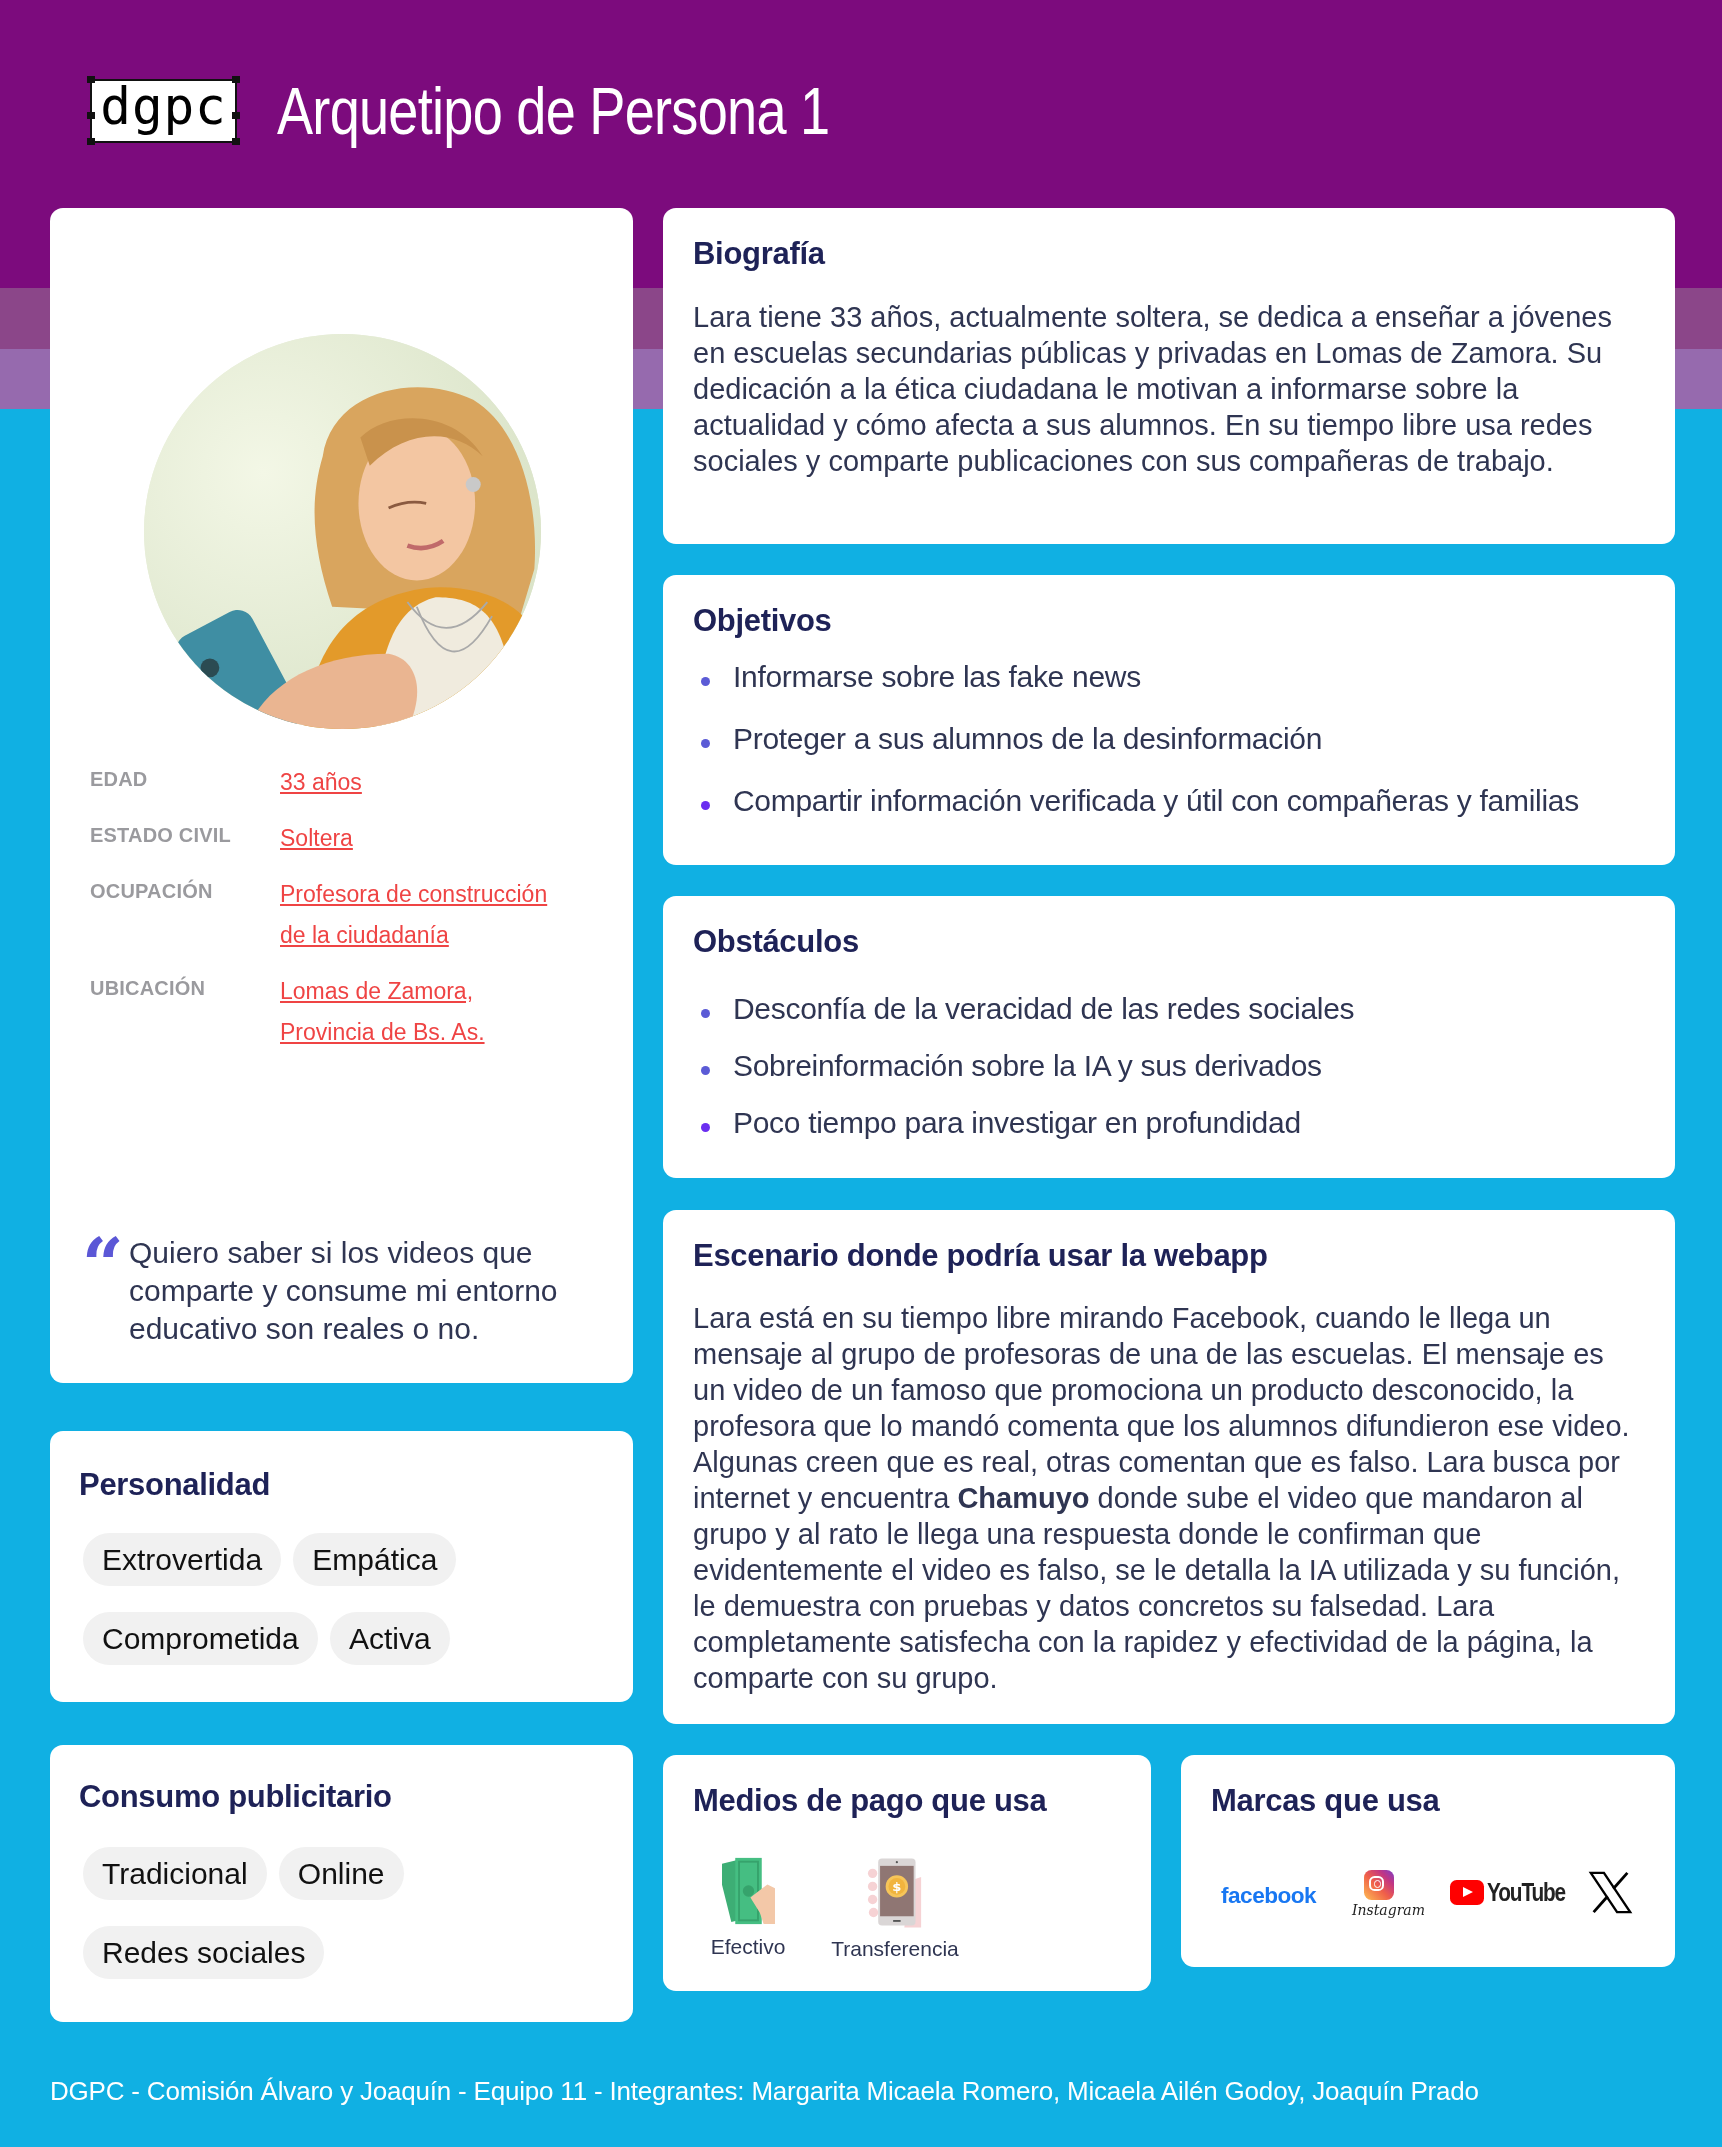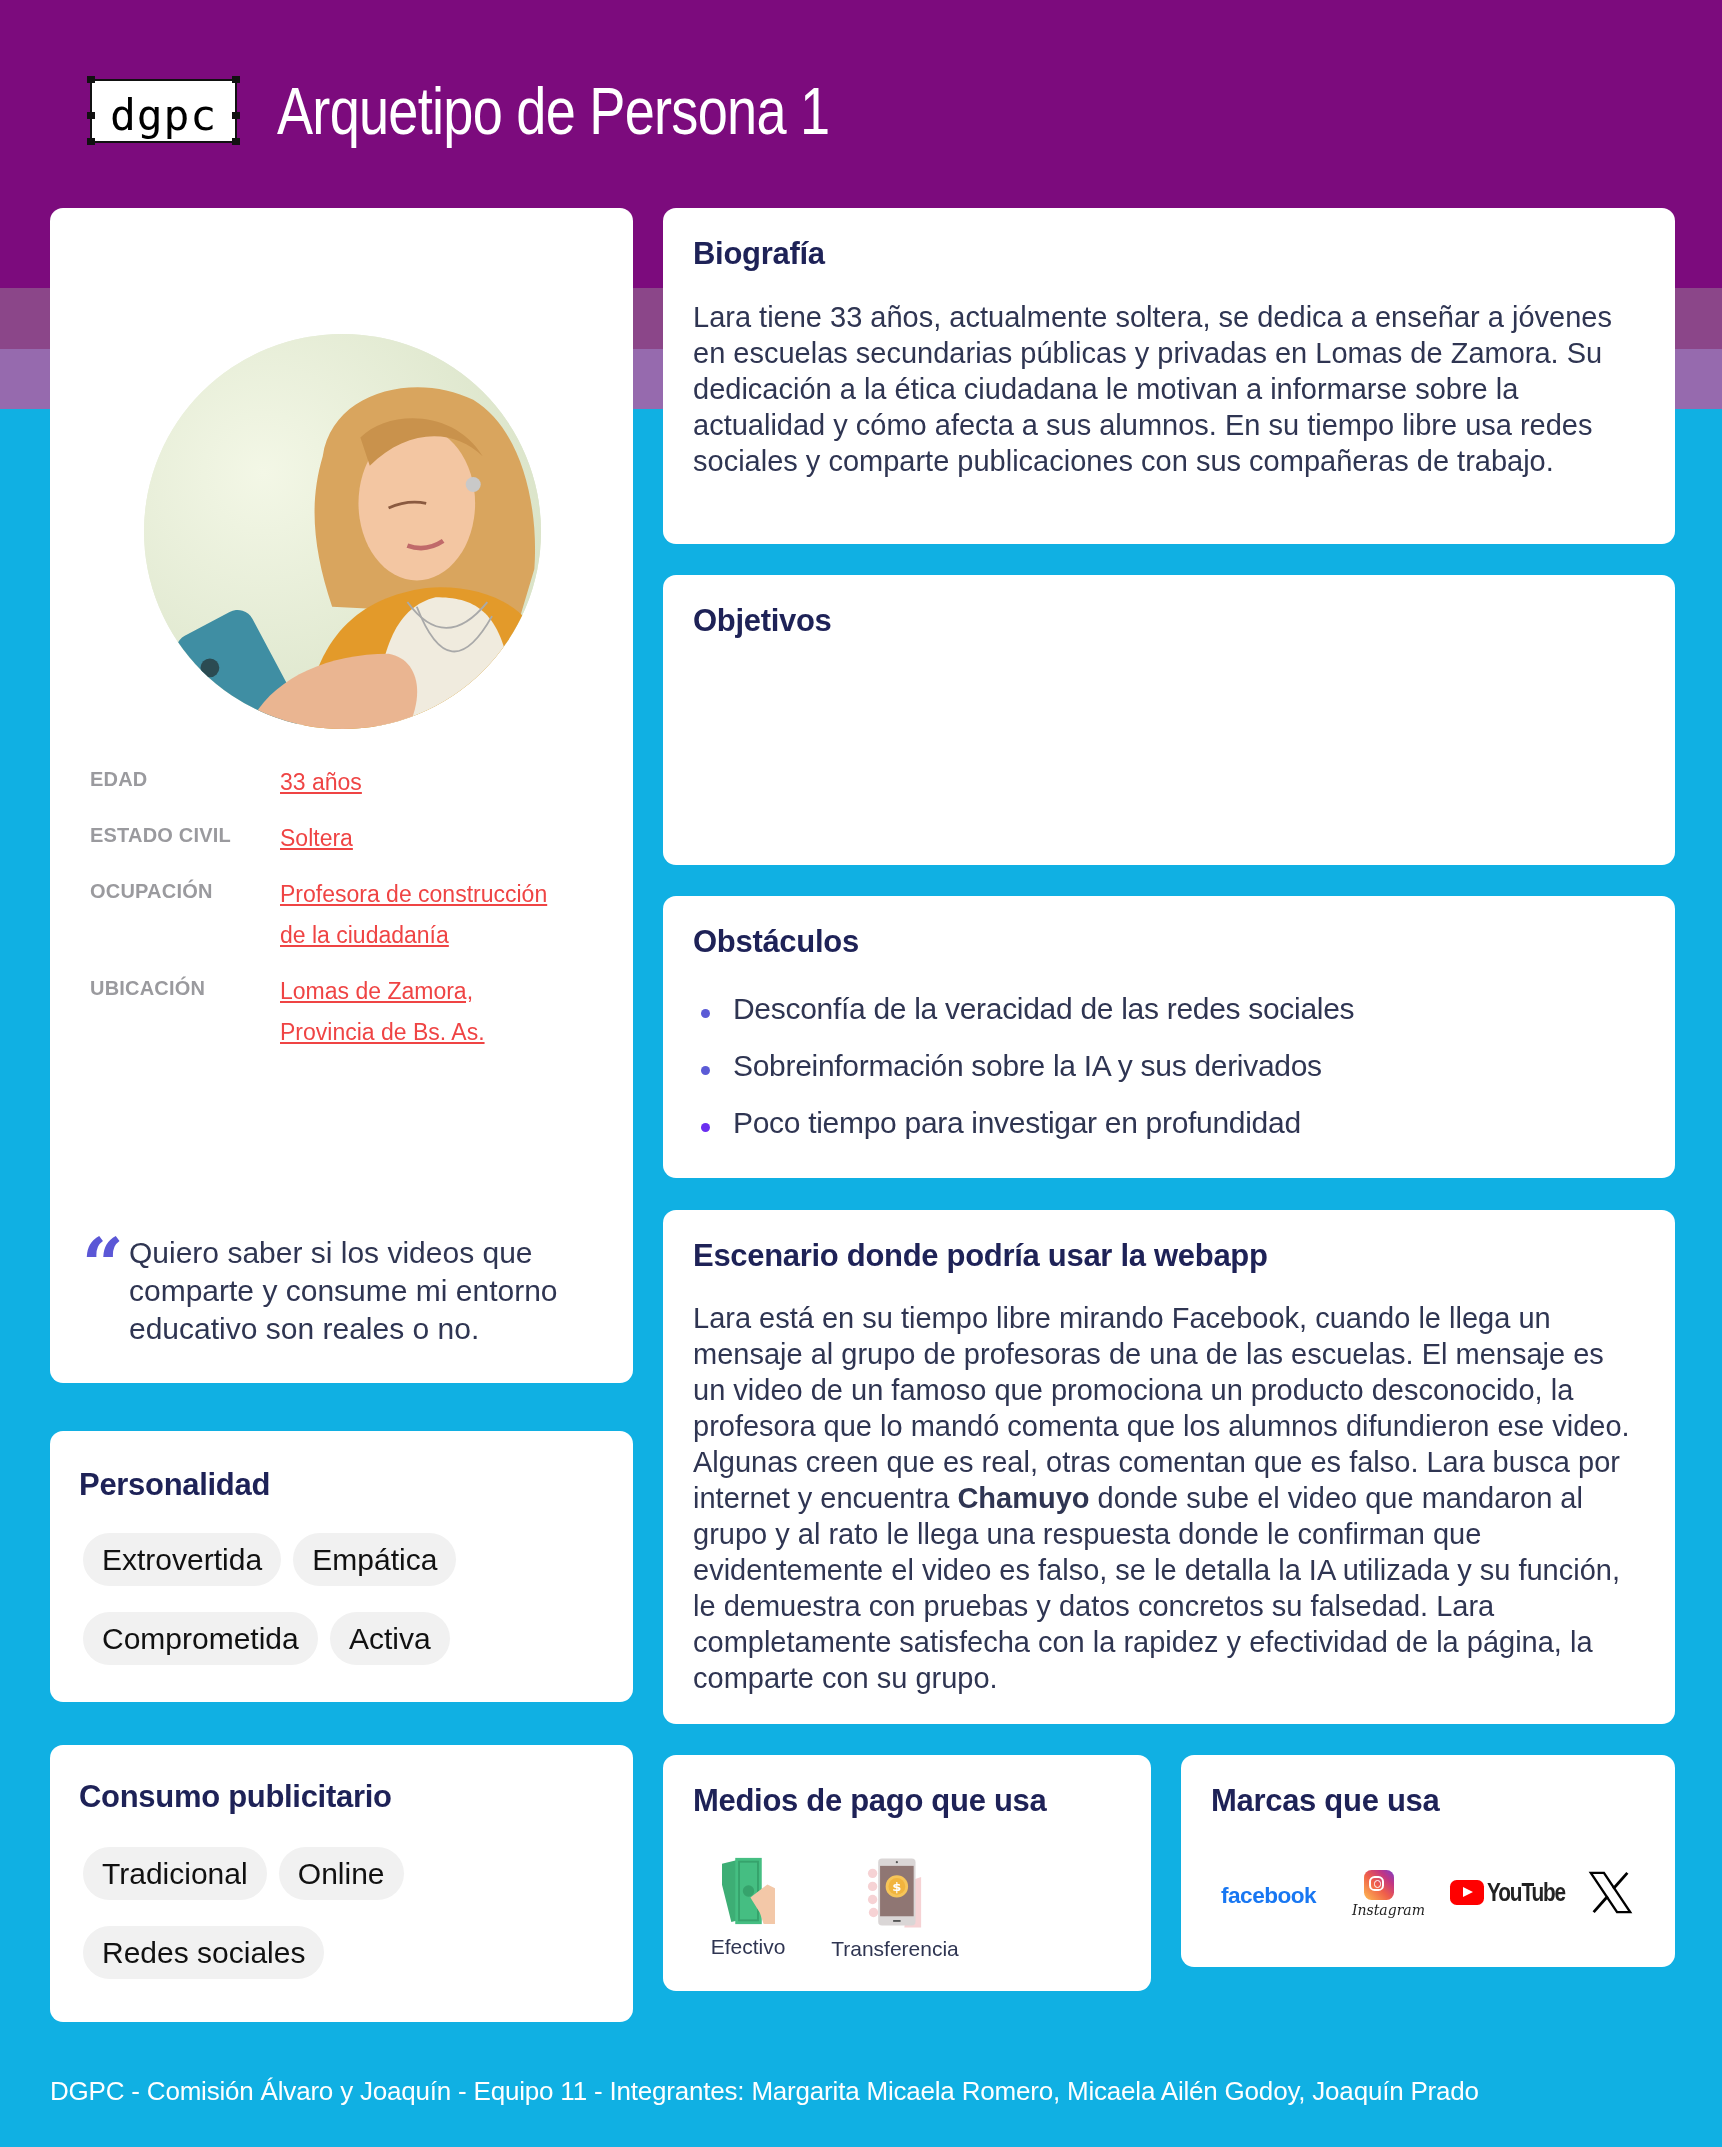--- a/index.html
+++ b/index.html
@@ -10,22 +10,22 @@
     background: #10b0e3;
     color: #2f3552;
   }
   .bg-purple { position: absolute; left: 0; top: 0; width: 1722px; height: 288px; background: #7c0b7d; }
   .bg-band1 { position: absolute; left: 0; top: 288px; width: 1722px; height: 61px; background: #8b4689; }
   .bg-band2 { position: absolute; left: 0; top: 349px; width: 1722px; height: 60px; background: #966aae; }
 
   .header { position: absolute; left: 90px; top: 72px; height: 77px; display: flex; align-items: center; }
   .logo {
     width: 147px; height: 64px; background: #fff; border: 2.8px solid #111;
-    position: relative; display: flex; align-items: flex-end; justify-content: center;
-    font-family: "DejaVu Sans Mono", monospace; font-size: 43px; color: #000; letter-spacing: 0.9px;
+    position: relative; display: flex; align-items: center; justify-content: center;
+    font-family: "DejaVu Sans Mono", monospace; font-size: 51px; color: #000; letter-spacing: 0.9px;
     line-height: 1;
   }
   .logo .h { position: absolute; width: 7.5px; height: 7.5px; background: #111; }
   .logo .h.tl { left: -4.7px; top: -4.7px; } .logo .h.tr { right: -4.7px; top: -4.7px; }
   .logo .h.bl { left: -4.7px; bottom: -4.7px; } .logo .h.br { right: -4.7px; bottom: -4.7px; }
   .logo .h.ml { left: -4.7px; top: 31px; } .logo .h.mr { right: -4.7px; top: 31px; }
   .logo-text { position: relative; top: -3.8px; }
   .title {
     margin-left: 40px; color: #fff; font-family: "Liberation Sans Narrow", "Liberation Sans", sans-serif;
     font-size: 66px; font-weight: 400; letter-spacing: -0.9px; transform: scaleX(0.82); transform-origin: left center;
@@ -187,20 +187,25 @@
   </div>
 </div>
 
 <div class="card rcard bio">
   <h2>Biografía</h2>
   <div class="body" style="width:932px">Lara tiene 33 años, actualmente soltera, se dedica a enseñar a jóvenes en escuelas secundarias públicas y privadas en Lomas de Zamora. Su dedicación a la ética ciudadana le motivan a informarse sobre la actualidad y cómo afecta a sus alumnos. En su tiempo libre usa redes sociales y comparte publicaciones con sus compañeras de trabajo.</div>
 </div>
 
 <div class="card rcard goals">
   <h2>Objetivos</h2>
+  <ul class="blist">
+    <li>Informarse sobre las fake news</li>
+    <li>Proteger a sus alumnos de la desinformación</li>
+    <li style="--dot:#6a2ef0">Compartir información verificada y útil con compañeras y familias</li>
+  </ul>
 </div>
 
 <div class="card rcard obst">
   <h2>Obstáculos</h2>
   <ul class="blist">
     <li>Desconfía de la veracidad de las redes sociales</li>
     <li>Sobreinformación sobre la IA y sus derivados</li>
     <li style="--dot:#6a2ef0">Poco tiempo para investigar en profundidad</li>
   </ul>
 </div>

